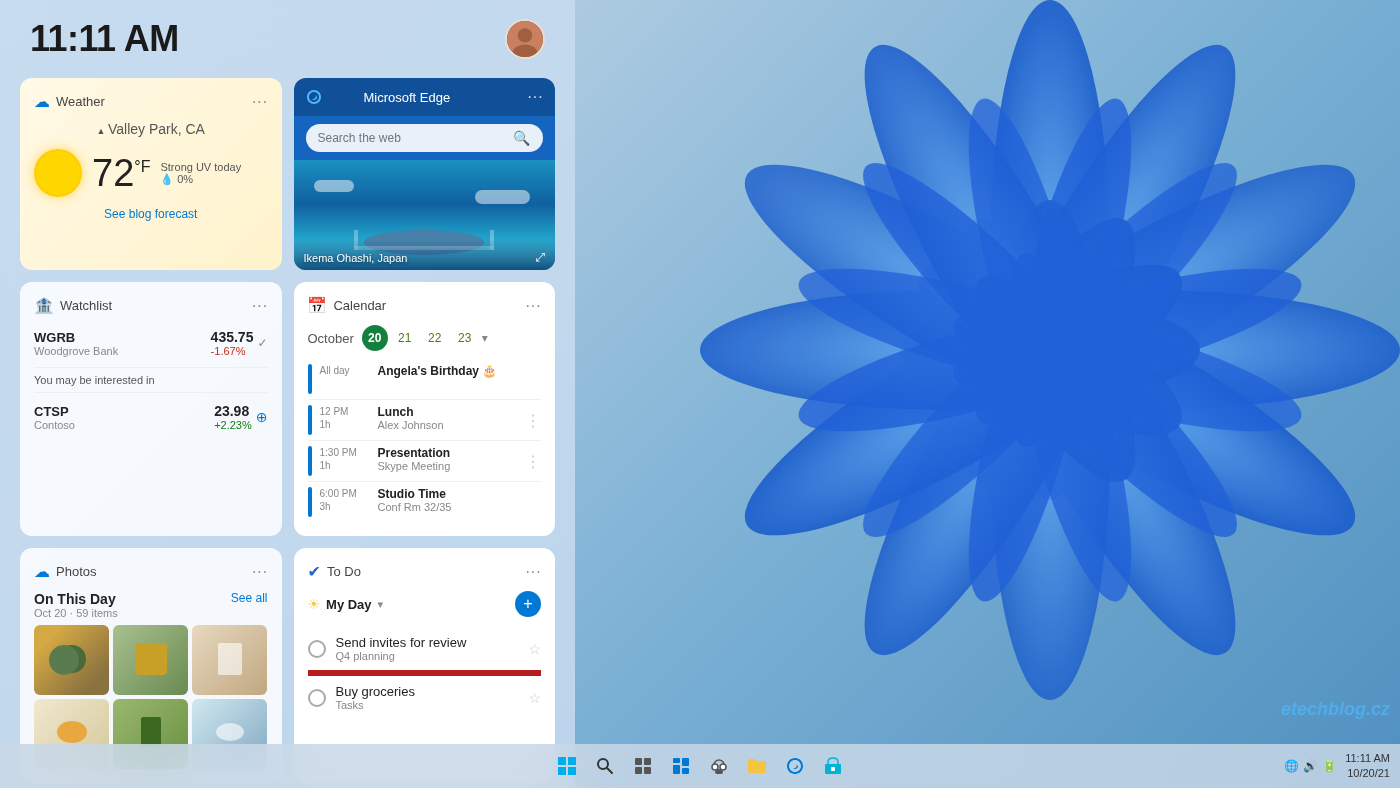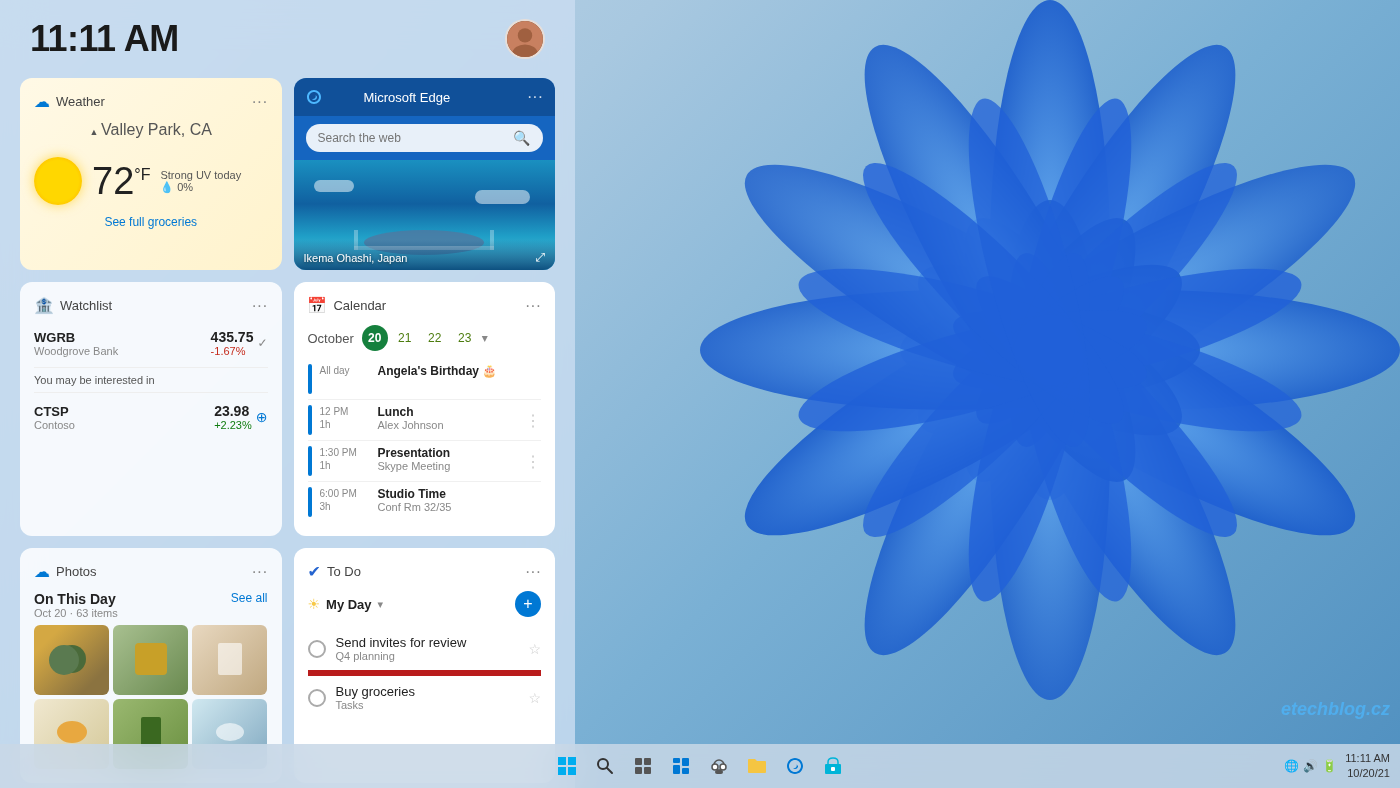--- a/index.html
+++ b/index.html
@@ -115,24 +115,24 @@
       color: #888;
       font-size: 16px;
       cursor: pointer;
       background: none;
       border: none;
       line-height: 1;
     }
 
     
     .weather-location {
-      font-size: 16px;
+      font-size: 14px;
       color: #555;
       text-align: center;
-      margin-bottom: 18px;
+      margin-bottom: 12px;
     }
     .weather-location::before { content: "▲ "; font-size: 9px; }
 
     .weather-main {
       display: flex;
       align-items: center;
       gap: 10px;
     }
 
     .weather-sun {
@@ -621,21 +621,21 @@
         <div>
           <span class="weather-temp">
             <span>72</span><sup>°F</sup>
           </span>
         </div>
         <div class="weather-info">
           <div>Strong UV today</div>
           <div>💧 <span>0%</span></div>
         </div>
       </div>
-      <a class="weather-forecast-link">See full groceries</a>
+      <a class="weather-forecast-link">See blog forecast</a>
     </div>
 
     <div class="edge-widget widget-card span-1" style="padding:0; background: #1565c0;">
       <div class="edge-header">
         <div class="edge-title-row">
           <svg width="16" height="16" viewBox="0 0 16 16">
             <path d="M8 1C4.1 1 1 4.1 1 8s3.1 7 7 7 7-3.1 7-7-3.1-7-7-7zm0 2c2.8 0 5 2.2 5 5s-2.2 5-5 5-5-2.2-5-5 2.2-5 5-5z" fill="#4db8ff"></path>
             <path d="M11 8c0 1.7-1.3 3-3 3-1 0-1.8-.5-2.3-1.2.3.1.7.2 1.1.2 1.7 0 3-1.3 3-3 0-.4-.1-.8-.2-1.1.7.5 1.4 1.2 1.4 2.1z" fill="#4db8ff"></path>
           </svg>
           <span class="edge-title">Microsoft Edge</span>
@@ -751,21 +751,21 @@
         <div class="widget-title-row">
           <span class="icon-photos">☁</span>
           <span class="widget-title">Photos</span>
         </div>
         <button class="widget-more">···</button>
       </div>
       <div class="photos-header-row">
         <div>
           <div class="photos-title">On This Day</div>
           <div class="photos-meta">
-            <span>Oct 20</span> · <span>63 items</span>
+            <span>Oct 20</span> · <span>59 items</span>
           </div>
         </div>
         <span class="photos-see-all">See all</span>
       </div>
       <div class="photos-grid">
         <div class="photo-thumb photo-1">
           <div style="width:28px;height:28px;background:#4a6a3a;border-radius:50%;margin:20px auto;"></div>
         </div>
         <div class="photo-thumb photo-2">
           <div style="width:32px;height:32px;background:#c8a028;border-radius:4px;margin:18px auto;position:relative;top:0;"></div>

